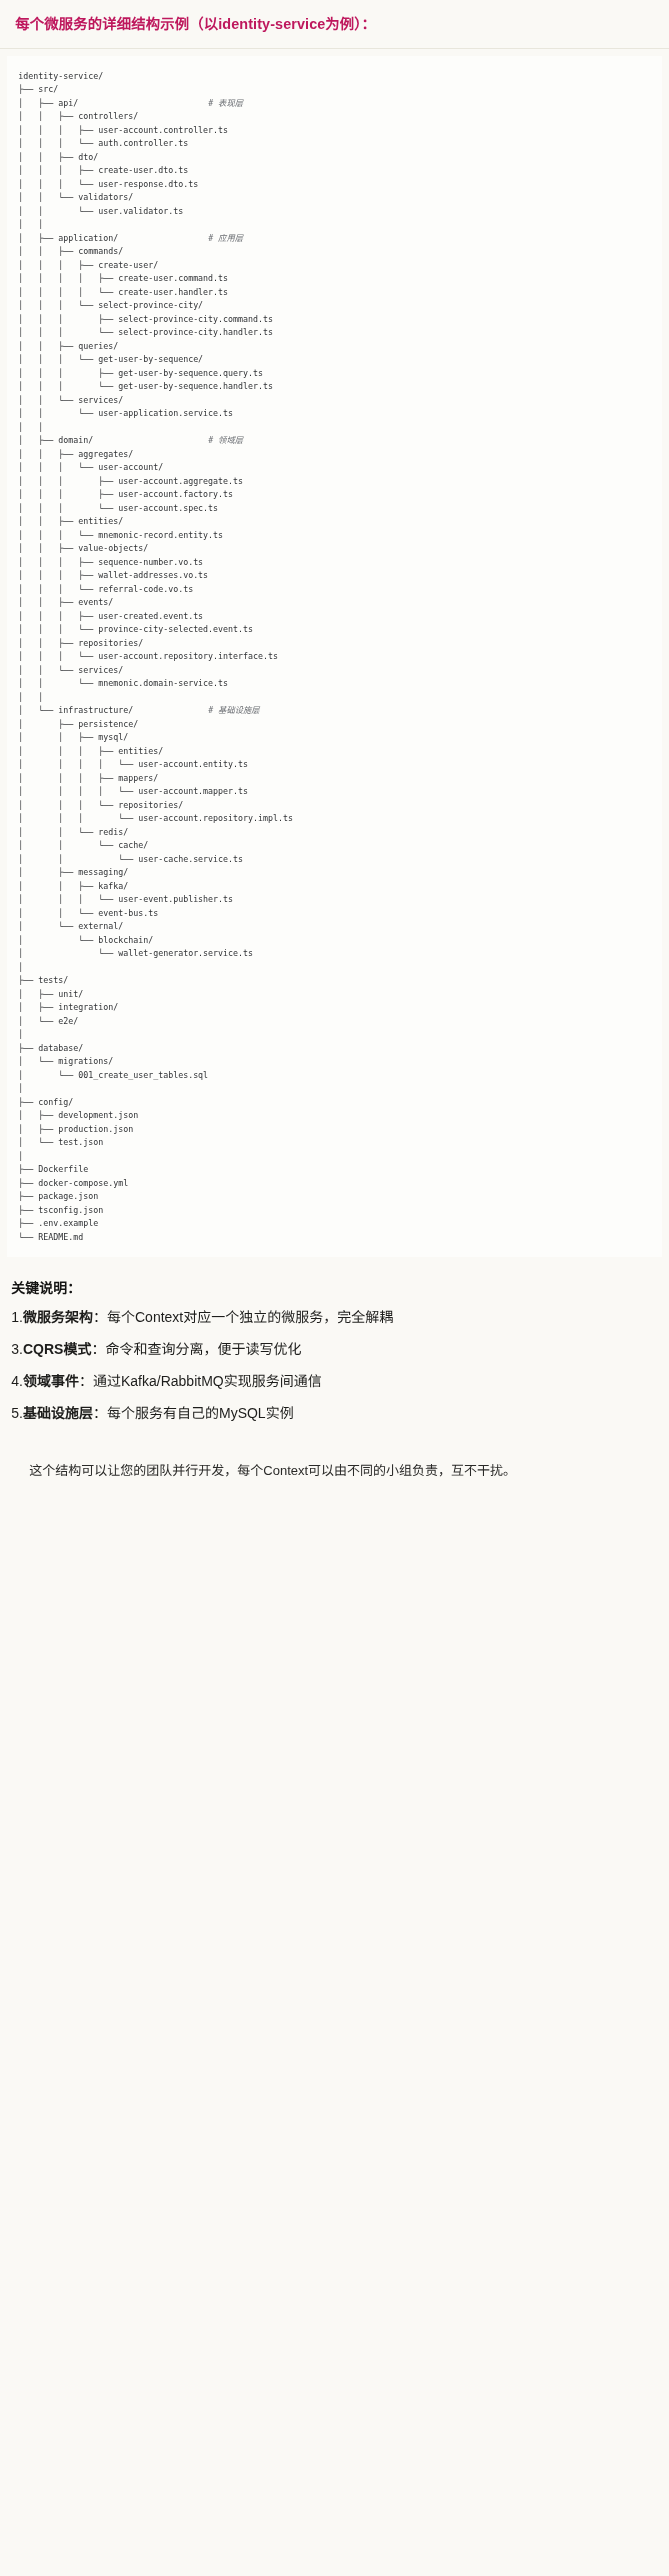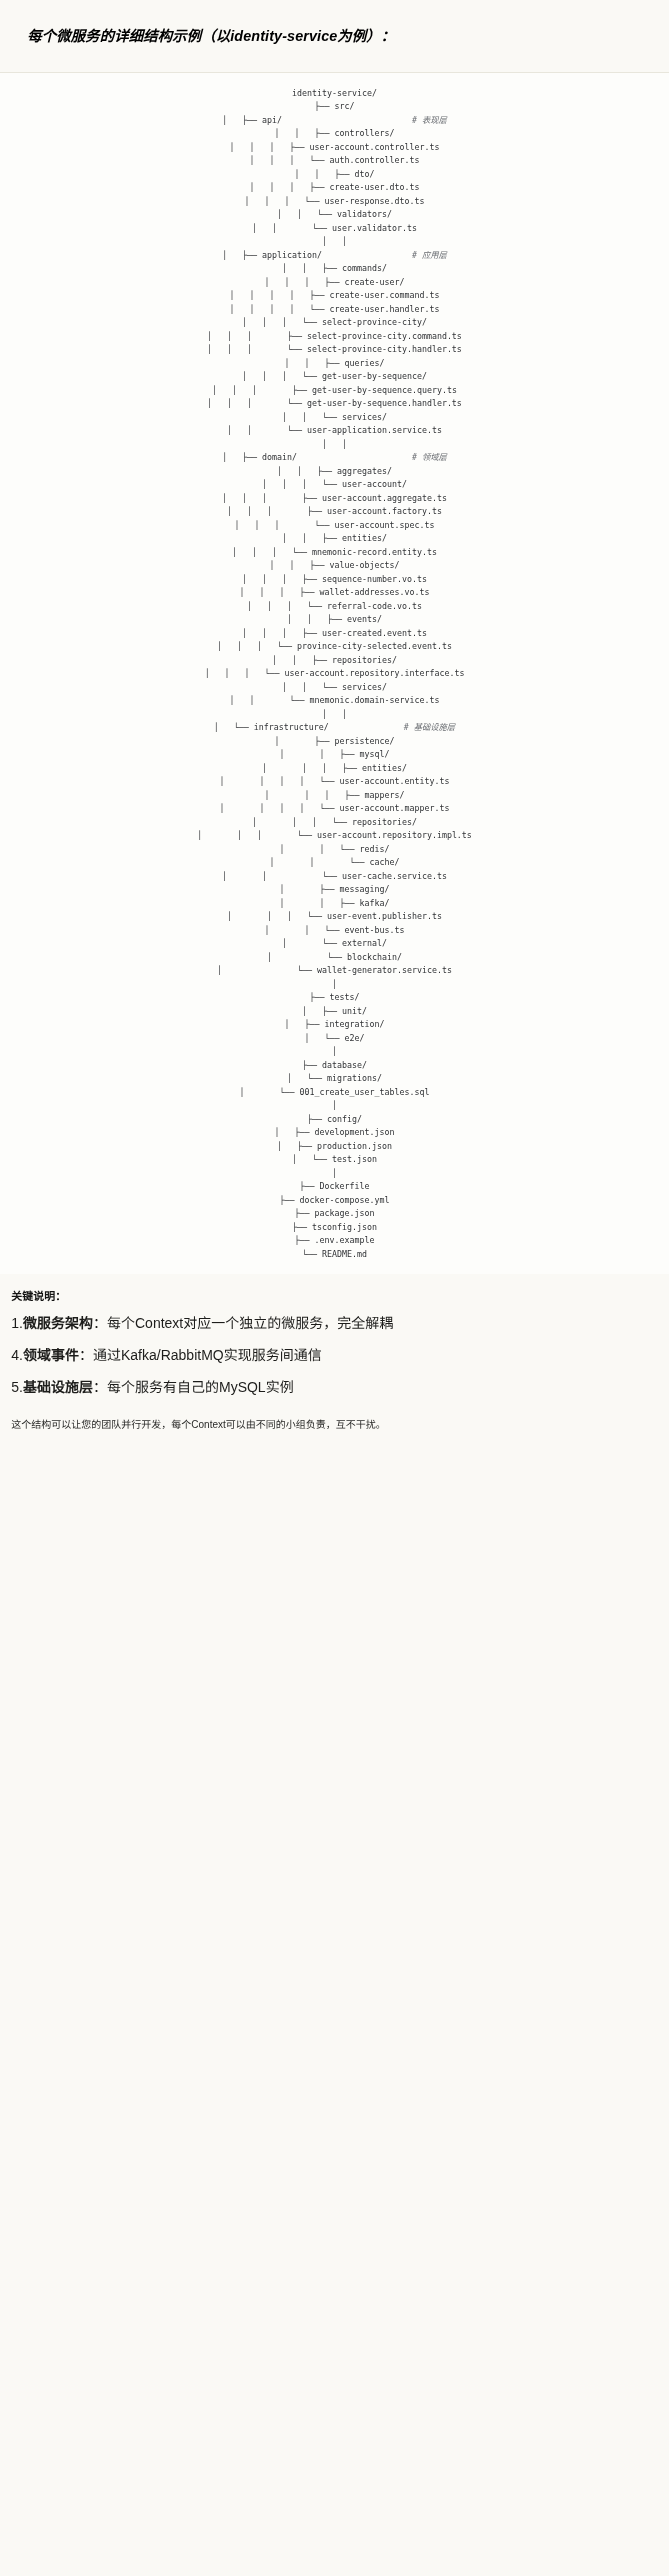--- a/index.html
+++ b/index.html
@@ -19,40 +19,38 @@
     box-sizing: border-box;
     background: #faf9f5;
   }
 
   
   .doc-heading {
     font-size: 14.4px;
     font-weight: 700;
     letter-spacing: 0.1px;
     line-height: 1.4;
-    color: #000000;
+    color: #be185d;
     padding: 10px 11.3px 10px 11.3px;
-    margin: 16px;
-    font-style: italic;
+    margin: 4px;
   }
 
   .rule {
     height: 0.6px;
     background: #e8e6dc;
     border: 0;
     margin: 0;
     width: 100%;
   }
 
   
   .codeblock {
     background: #fdfdfb;
     padding: 13.8px 11.3px 12.5px 11.3px;
-    margin: 0;
-    text-align: center;
+    margin: 7px;
   }
   pre.tree {
     margin: 0;
     padding: 0;
     font-family: "DejaVu Sans Mono", "Liberation Mono", monospace;
     font-size: 8.3px;
     line-height: 13.5px;
     color: #2f3134;
     white-space: pre;
     tab-size: 4;
@@ -61,43 +59,43 @@
     color: #6a6d72;
     font-style: italic;
   }
 
   
   .notes {
     padding: 12.5px 11.3px 5px 11.3px;
     background: #faf9f5;
   }
   .notes-title {
-    font-size: 11px;
+    font-size: 14px;
     font-weight: 700;
     margin: 0 0 10px 0;
     color: #141413;
   }
   .note-item {
     font-size: 14px;
     line-height: 1.55;
     margin: 0 0 10.6px 0;
     color: #1d1d1b;
   }
   .note-item .num {
     font-weight: 400;
   }
   .note-item .term {
     font-weight: 700;
   }
   .closing {
-    font-size: 10px;
+    font-size: 13px;
     line-height: 1.6;
     color: #2a2a28;
     padding: 2.5px 11.3px 13.8px 11.3px;
-    margin: 0;
+    margin: 18px;
   }
 </style>
 </head>
 <body>
 
 <div class="page">
 
   <h1 class="doc-heading">每个微服务的详细结构示例（以identity-service为例）：</h1>
 
   <hr class="rule">
@@ -195,20 +193,23 @@
   <hr class="rule">
 
   <div class="notes">
     <h2 class="notes-title">关键说明：</h2>
 
     <p class="note-item">
       <span class="num">1.</span><span class="term">微服务架构</span><span class="body">：每个Context对应一个独立的微服务，完全解耦</span>
     </p>
 
 
+    <p class="note-item">
+      <span class="num">3.</span><span class="term">CQRS模式</span><span class="body">：命令和查询分离，便于读写优化</span>
+    </p>
 
     <p class="note-item">
       <span class="num">4.</span><span class="term">领域事件</span><span class="body">：通过Kafka/RabbitMQ实现服务间通信</span>
     </p>
 
     <p class="note-item">
       <span class="num">5.</span><span class="term">基础设施层</span><span class="body">：每个服务有自己的MySQL实例</span>
     </p>
 
   </div>

